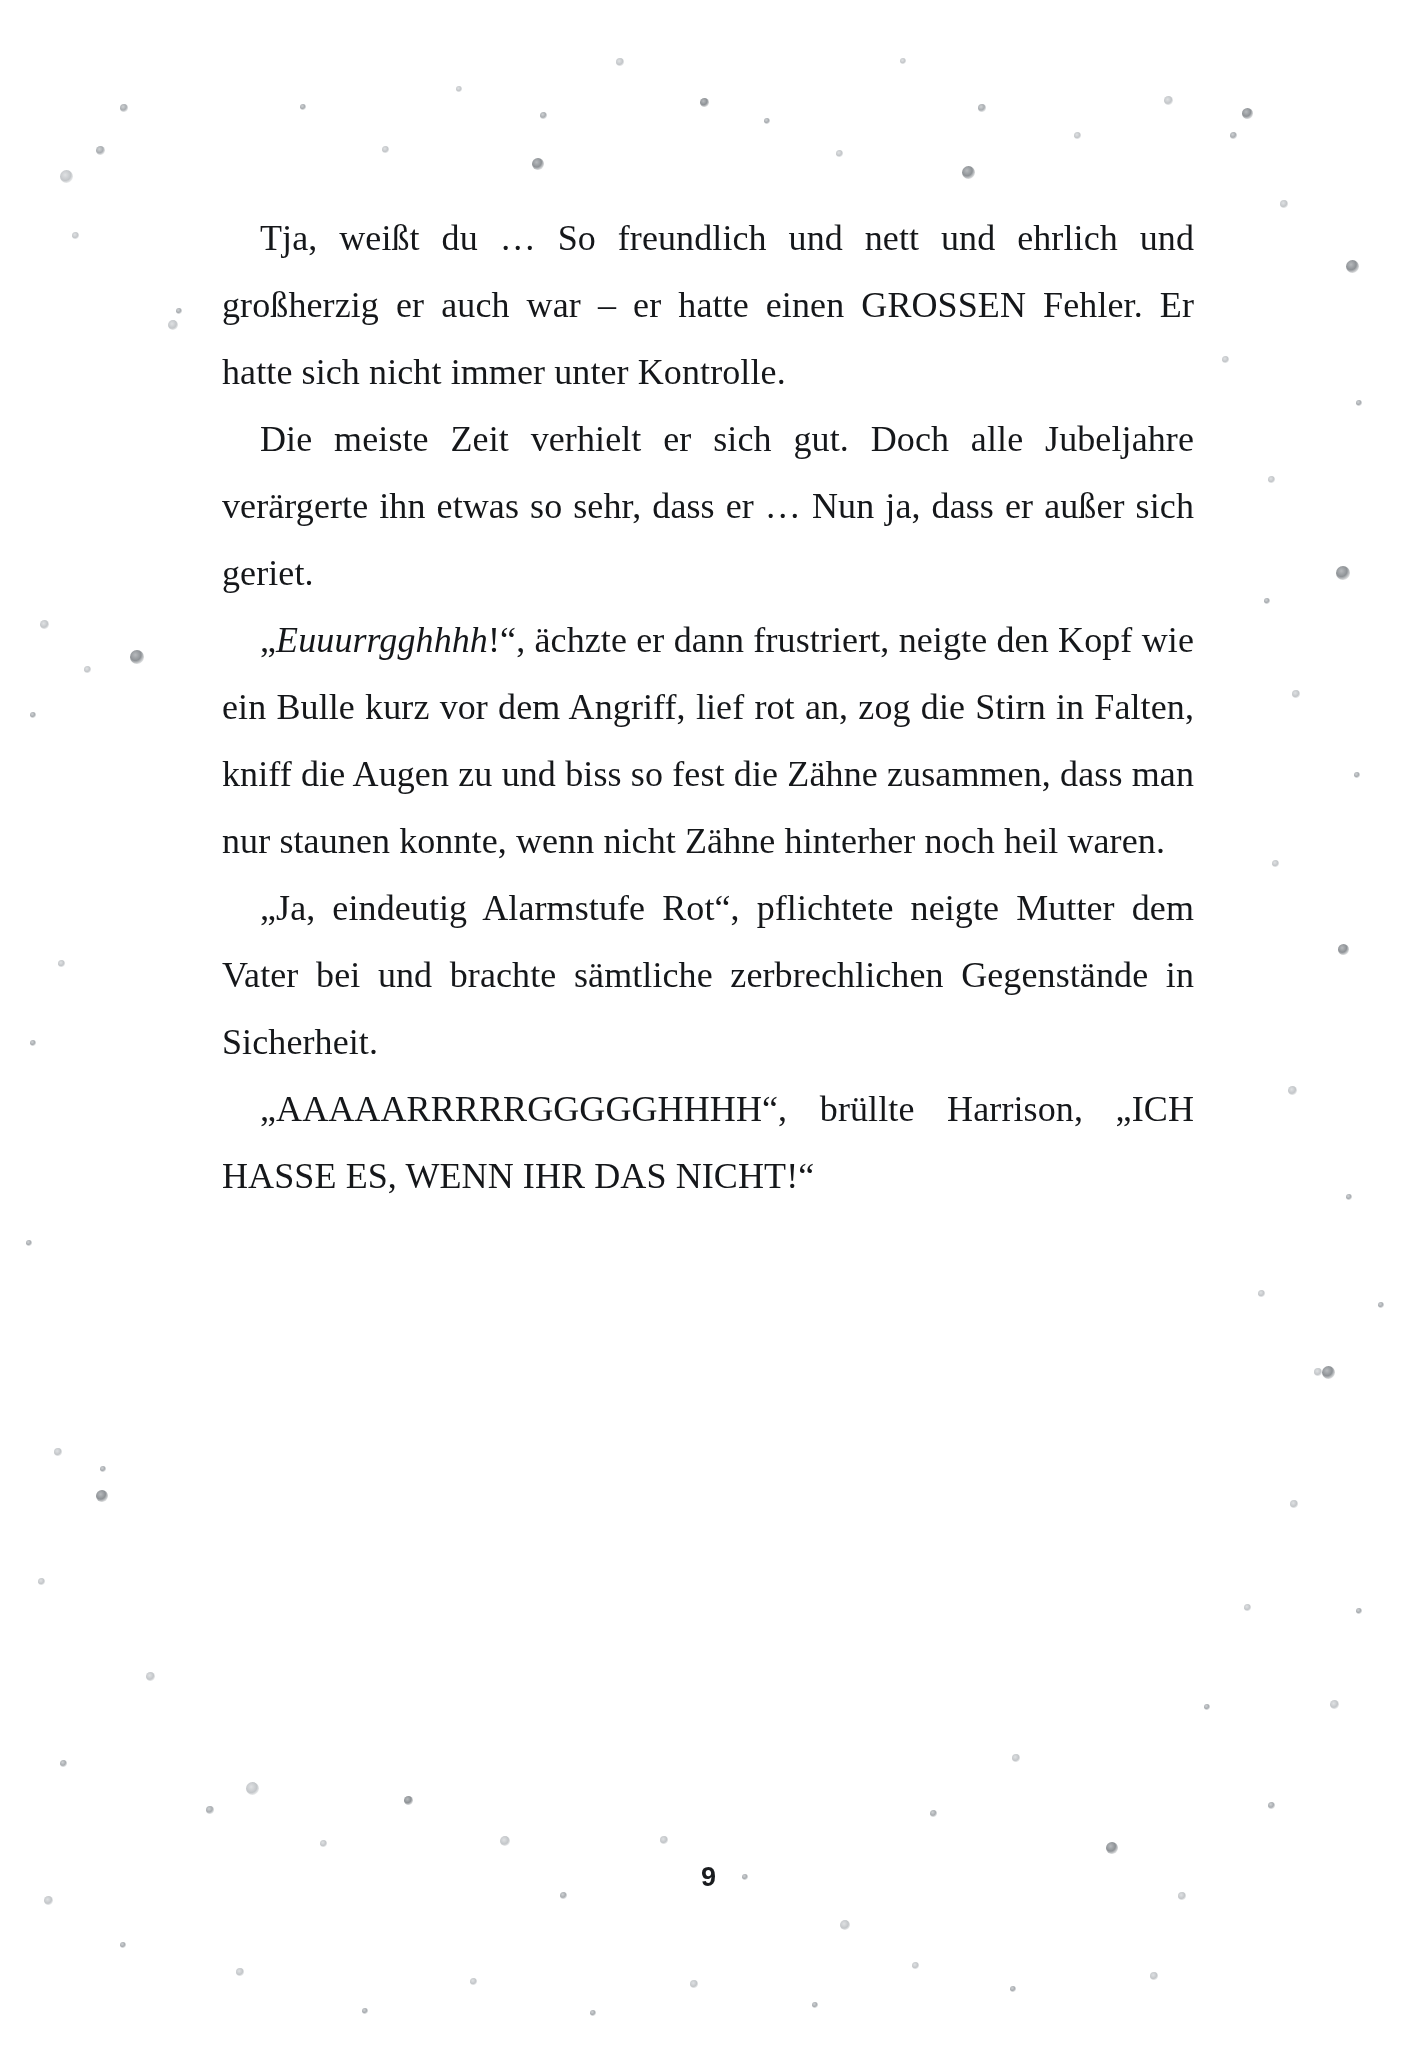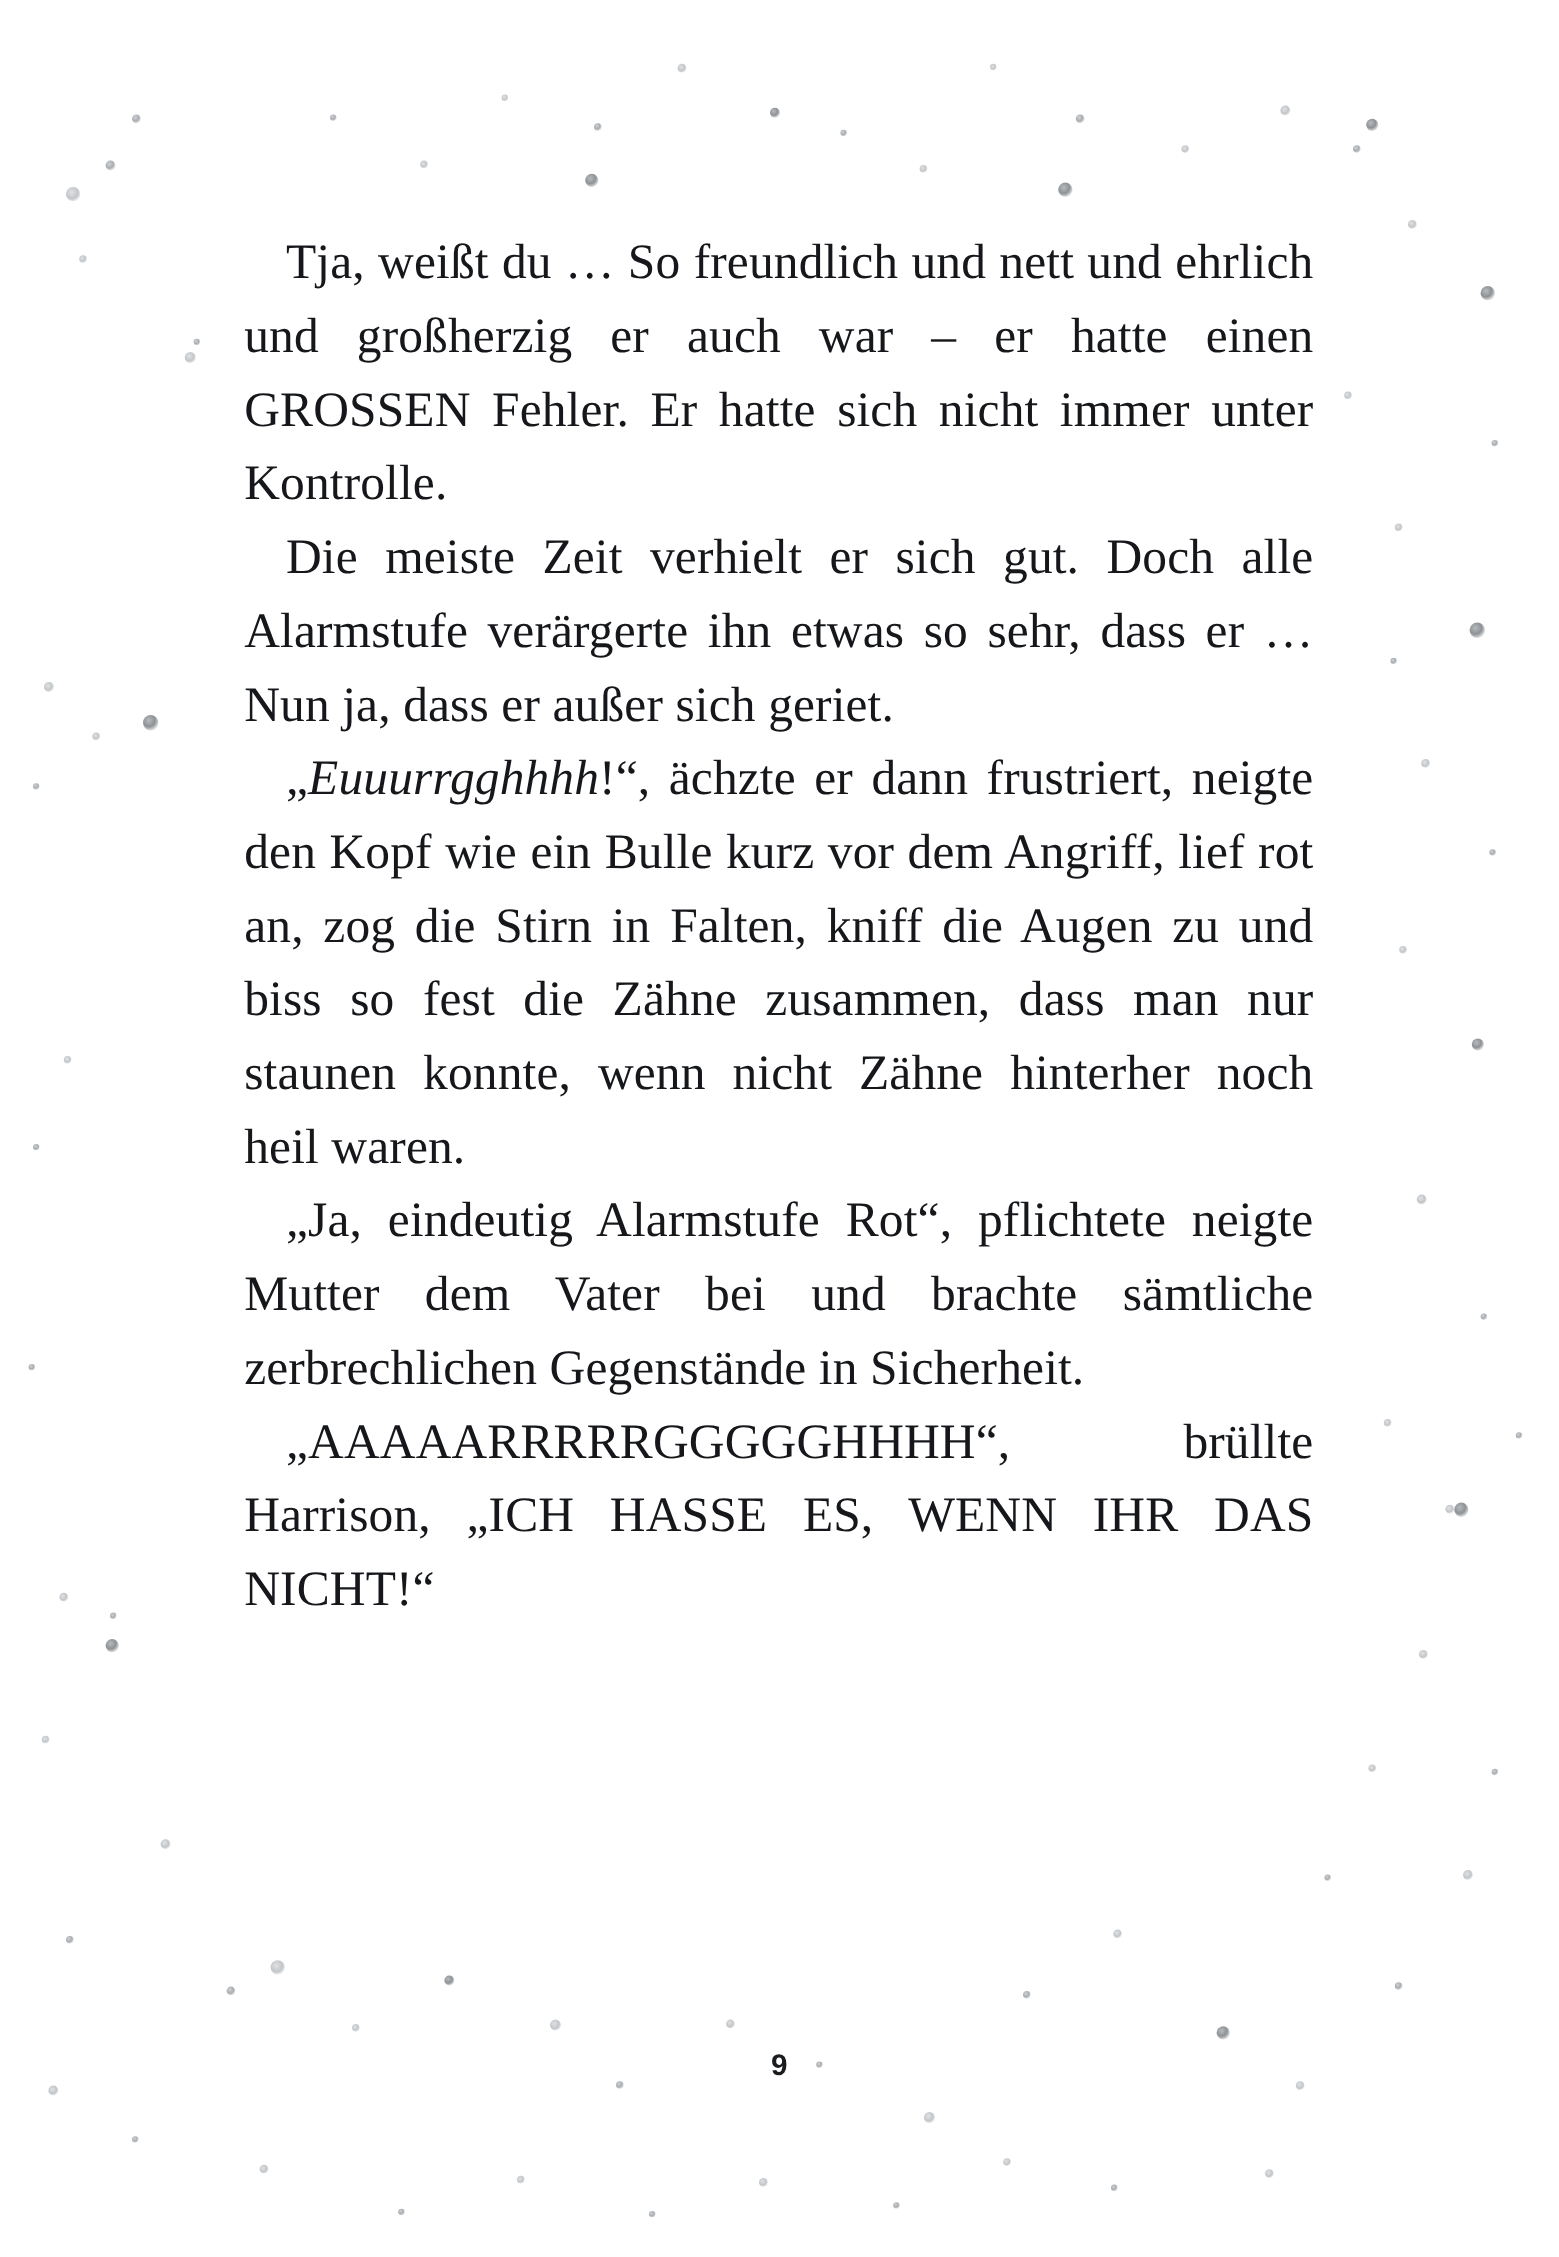--- a/index.html
+++ b/index.html
@@ -38,21 +38,21 @@
   .text-block {
     position: absolute;
     left: 222px;
     top: 205px;
     width: 972px;
   }
   p.para {
     margin: 0;
     text-align: justify;
     text-justify: inter-word;
-    font-size: 45px;
+    font-size: 36px;
     line-height: 67px;
     text-indent: 38px;
     hyphens: manual;
     letter-spacing: 0.1px;
   }
   p.para + p.para {
     margin-top: 0;
   }
   .ital {
     font-style: italic;
@@ -154,21 +154,21 @@
     <span class="sp dim" style="left:236px;  top:1968px; width:8px;  height:8px;"></span>
     <span class="sp" style="left:120px;  top:1942px; width:6px;  height:6px;"></span>
     <span class="sp dim" style="left:44px;   top:1896px; width:9px;  height:9px;"></span>
     <span class="sp" style="left:30px;   top:1040px; width:6px;  height:6px;"></span>
     <span class="sp dim" style="left:58px;   top:960px;  width:7px;  height:7px;"></span>
     <span class="sp" style="left:26px;   top:1240px; width:6px;  height:6px;"></span>
   </div>
 
   <div class="text-block">
     <p class="para">Tja, weißt du … So freundlich und nett und ehrlich und großherzig er auch war – er hatte einen GROSSEN Fehler. Er hatte sich nicht immer unter Kontrolle.</p>
-    <p class="para">Die meiste Zeit verhielt er sich gut. Doch alle Alarmstufe verärgerte ihn etwas so sehr, dass er … Nun ja, dass er außer sich geriet.</p>
+    <p class="para">Die meiste Zeit verhielt er sich gut. Doch alle Jubeljahre verärgerte ihn etwas so sehr, dass er … Nun ja, dass er außer sich geriet.</p>
     <p class="para"><span>„</span><span class="ital">Euuurrgghhhh</span><span>!“, ächzte er dann frustriert, neigte den Kopf wie ein Bulle kurz vor dem Angriff, lief rot an, zog die Stirn in Falten, kniff die Augen zu und biss so fest die Zähne zusammen, dass man nur staunen konnte, wenn nicht Zähne hinterher noch heil waren.</span></p>
     <p class="para">„Ja, eindeutig Alarmstufe Rot“, pflichtete neigte Mutter dem Vater bei und brachte sämtliche zerbrechlichen Gegenstände in Sicherheit.</p>
     <p class="para">„AAAAARRRRRGGGGGHHHH“, brüllte Harrison, „ICH HASSE ES, WENN IHR DAS NICHT!“</p>
   </div>
 
   <div class="folio">9</div>
 
 </div>
 
 </body></html>

